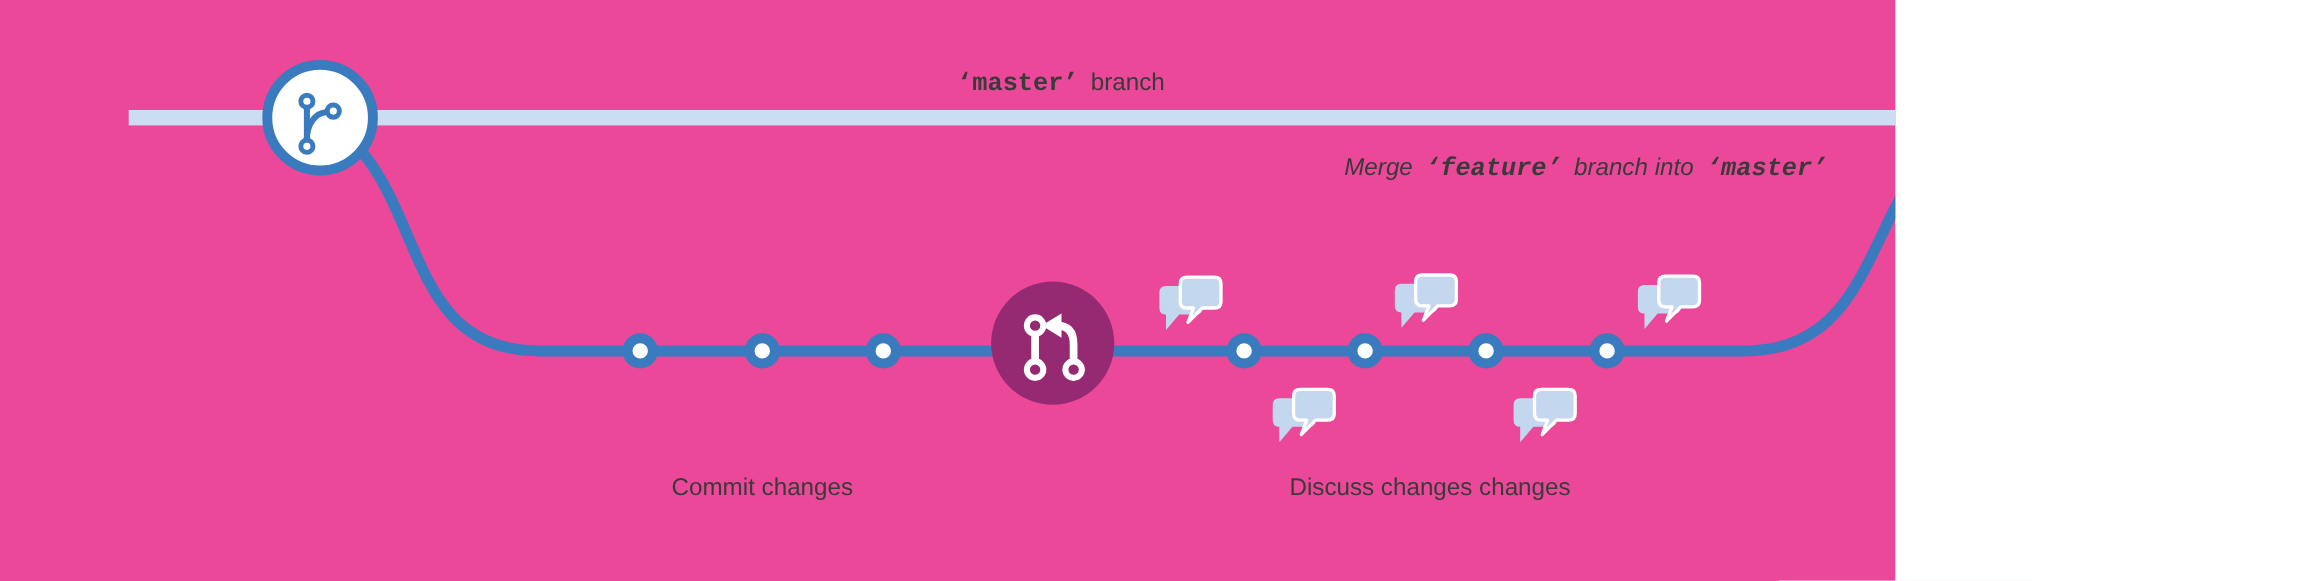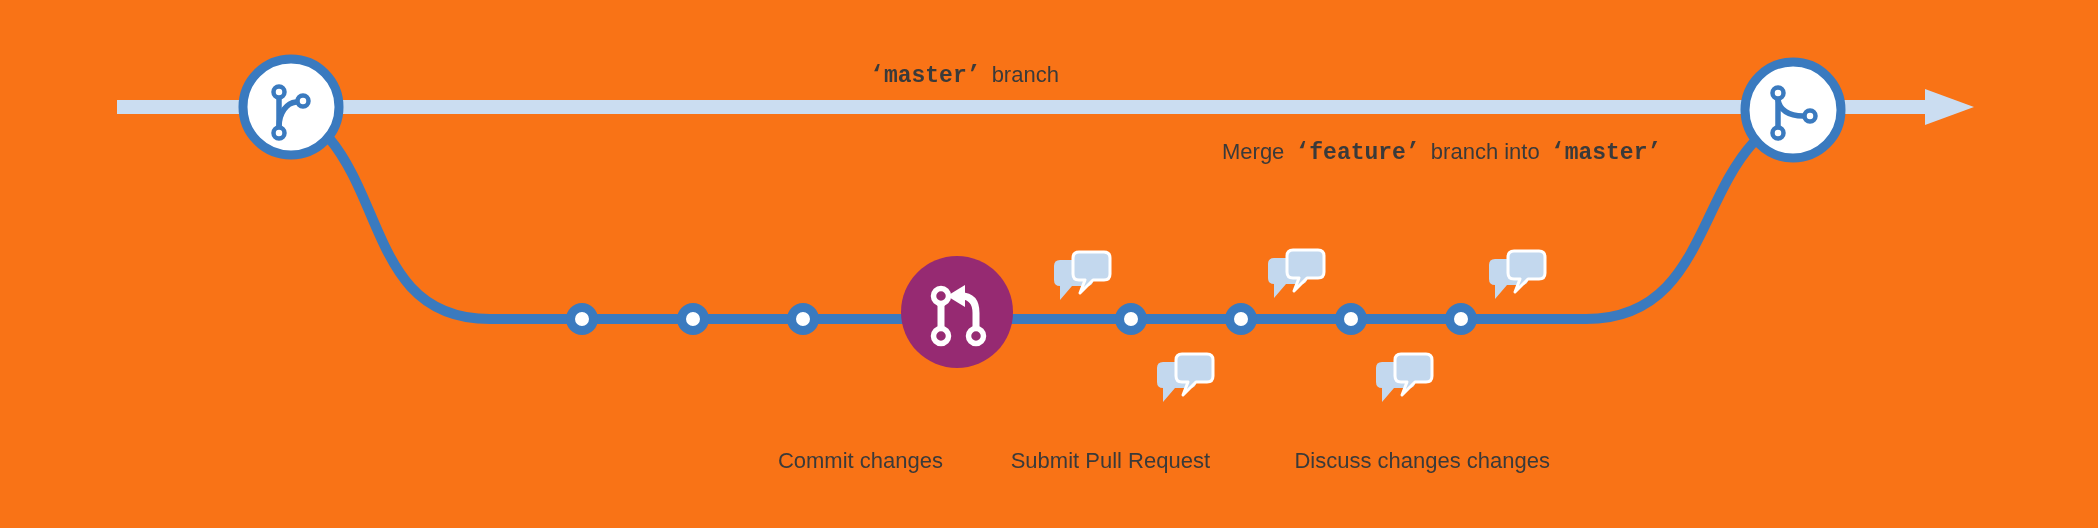--- a/index.html
+++ b/index.html
@@ -5,22 +5,22 @@
   :root{
     --blue:#3a7abf;
     --light-blue:#cbddf1;
     --bubble-blue:#c3d8ee;
     --magenta:#962a72;
     --text:#3a3a3a;
   }
   html,body{margin:0;padding:0;background:#fff;}
   .canvas{
     position:relative;
-    width:2098px;height:528px;
-    background:#f97316;
+    width:1723px;height:528px;
+    background:#ec4899;
     overflow:hidden;
     font-family:"Liberation Sans", sans-serif;
     color:var(--text);
   }
   svg.diagram{position:absolute;left:0;top:0;}
 
   
   .master-line{fill:var(--light-blue);}
   .master-arrow{fill:var(--light-blue);}
   .feature-path{fill:none;stroke:var(--blue);stroke-width:10;stroke-linecap:round;}
@@ -39,22 +39,22 @@
   .label{position:absolute;white-space:nowrap;font-size:22px;line-height:26px;color:var(--text);}
   .label .code{
     font-family:"Liberation Mono", monospace;
     font-weight:bold;
     font-size:23px;
     margin:0 5px;
   }
   .centered{text-align:center;}
   .master-label{left:762px;top:62px;width:400px;}
   .create-label{left:383px;top:144px;}
-  .merge-label{left:1222px;top:139px;}
-  .step-label{top:448px;width:500px;text-align:right;}
+  .merge-label{left:1222px;top:139px;font-style:italic;}
+  .step-label{top:430px;width:500px;}
   .step-commit{left:443px;}
   .step-pr{left:710px;}
   .step-discuss{left:1050px;}
 </style>
 </head>
 <body>
 
 <div class="canvas">
 
   <svg class="diagram" width="2098" height="528" viewBox="0 0 2098 528">
@@ -129,16 +129,15 @@
 
 
   <div class="label merge-label">
     <span>Merge</span>
     <span class="code">‘feature’</span>
     <span>branch into</span>
     <span class="code">‘master’</span>
   </div>
 
   <div class="label centered step-label step-commit">Commit changes</div>
-  <div class="label centered step-label step-pr">Submit Pull Request</div>
   <div class="label centered step-label step-discuss">Discuss changes changes</div>
 
 </div>
 
 </body></html>

